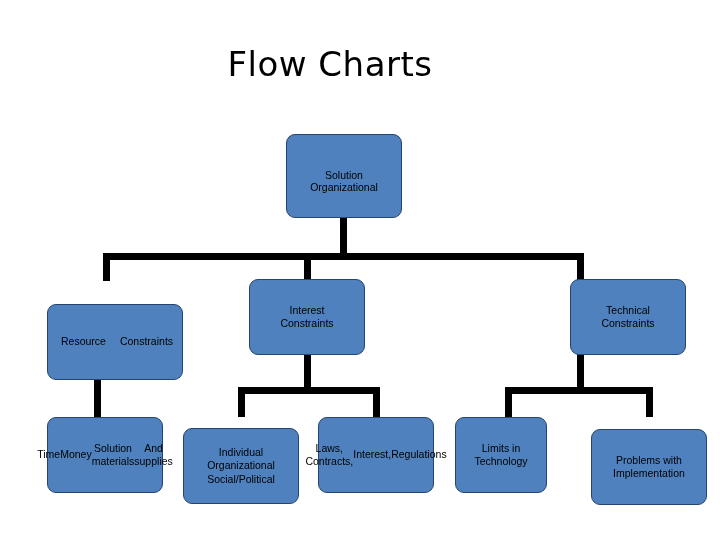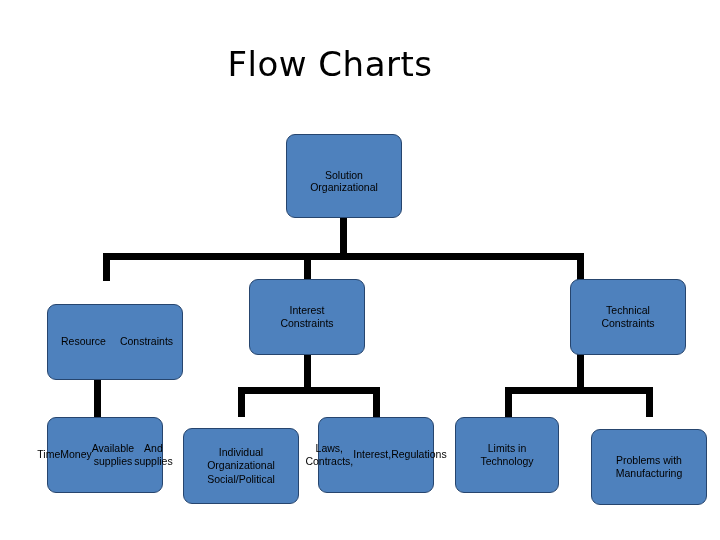--- a/index.html
+++ b/index.html
@@ -99,39 +99,39 @@
   </div>
 
   <div class="node" style="left:522px; top:279px; width:116px; height:76px; flex-direction:column;margin-left:48px;">
     <span>Technical</span>
     <span>Constraints</span>
   </div>
 
   <div class="node" style="left:47px; top:417px; width:116px; height:76px; flex-direction:row;">
     <span>Time</span>
     <span>Money</span>
-    <span>Available supplies</span>
+    <span>Solution materials</span>
     <span>And supplies</span>
   </div>
 
   <div class="node" style="left:183px; top:428px; width:116px; height:76px; flex-direction:column;">
     <span>Individual</span>
     <span>Organizational</span>
     <span>Social/Political</span>
   </div>
 
   <div class="node" style="left:318px; top:417px; width:116px; height:76px; flex-direction:row;">
     <span>Laws, Contracts,</span>
     <span>Interest,</span>
     <span>Regulations</span>
   </div>
 
-  <div class="node" style="left:455px; top:417px; width:104px; height:76px; flex-direction:column;">
+  <div class="node" style="left:455px; top:417px; width:92px; height:76px; flex-direction:column;">
     <span>Limits in</span>
     <span>Technology</span>
   </div>
 
   <div class="node" style="left:591px; top:429px; width:116px; height:76px; flex-direction:column;">
     <span>Problems with</span>
-    <span>Manufacturing</span>
+    <span>Implementation</span>
   </div>
 
 </div>
 
 </body></html>

